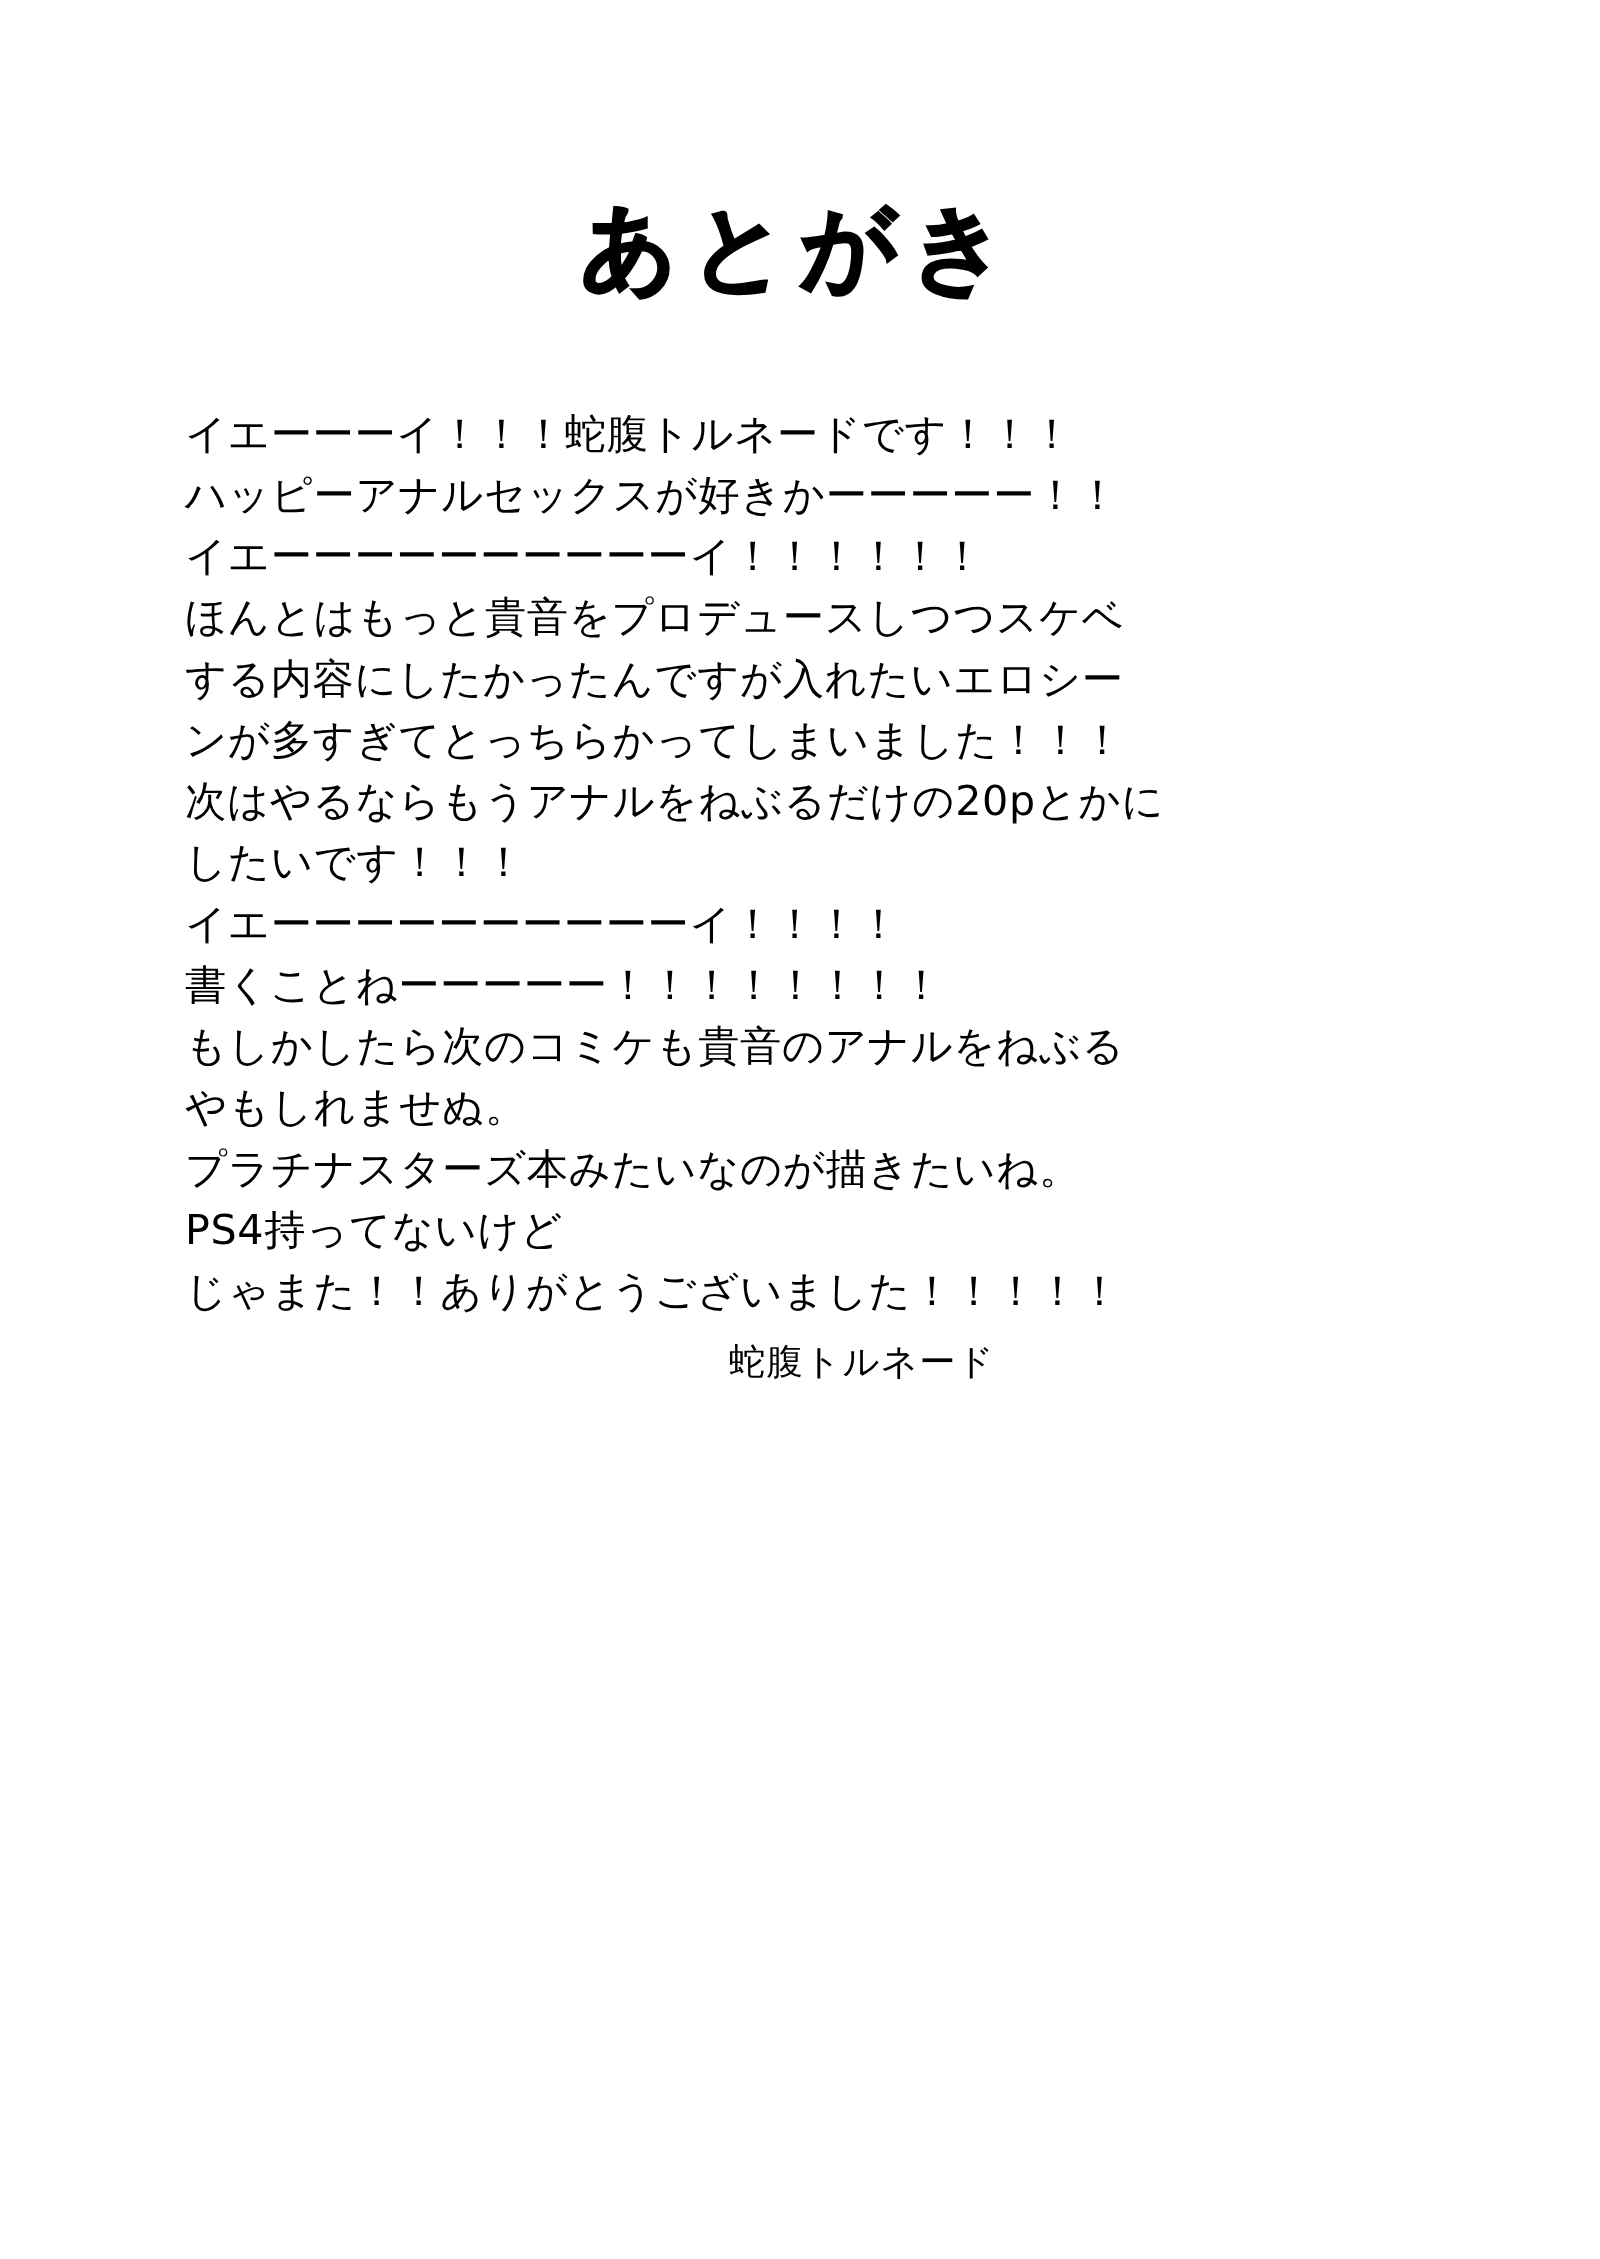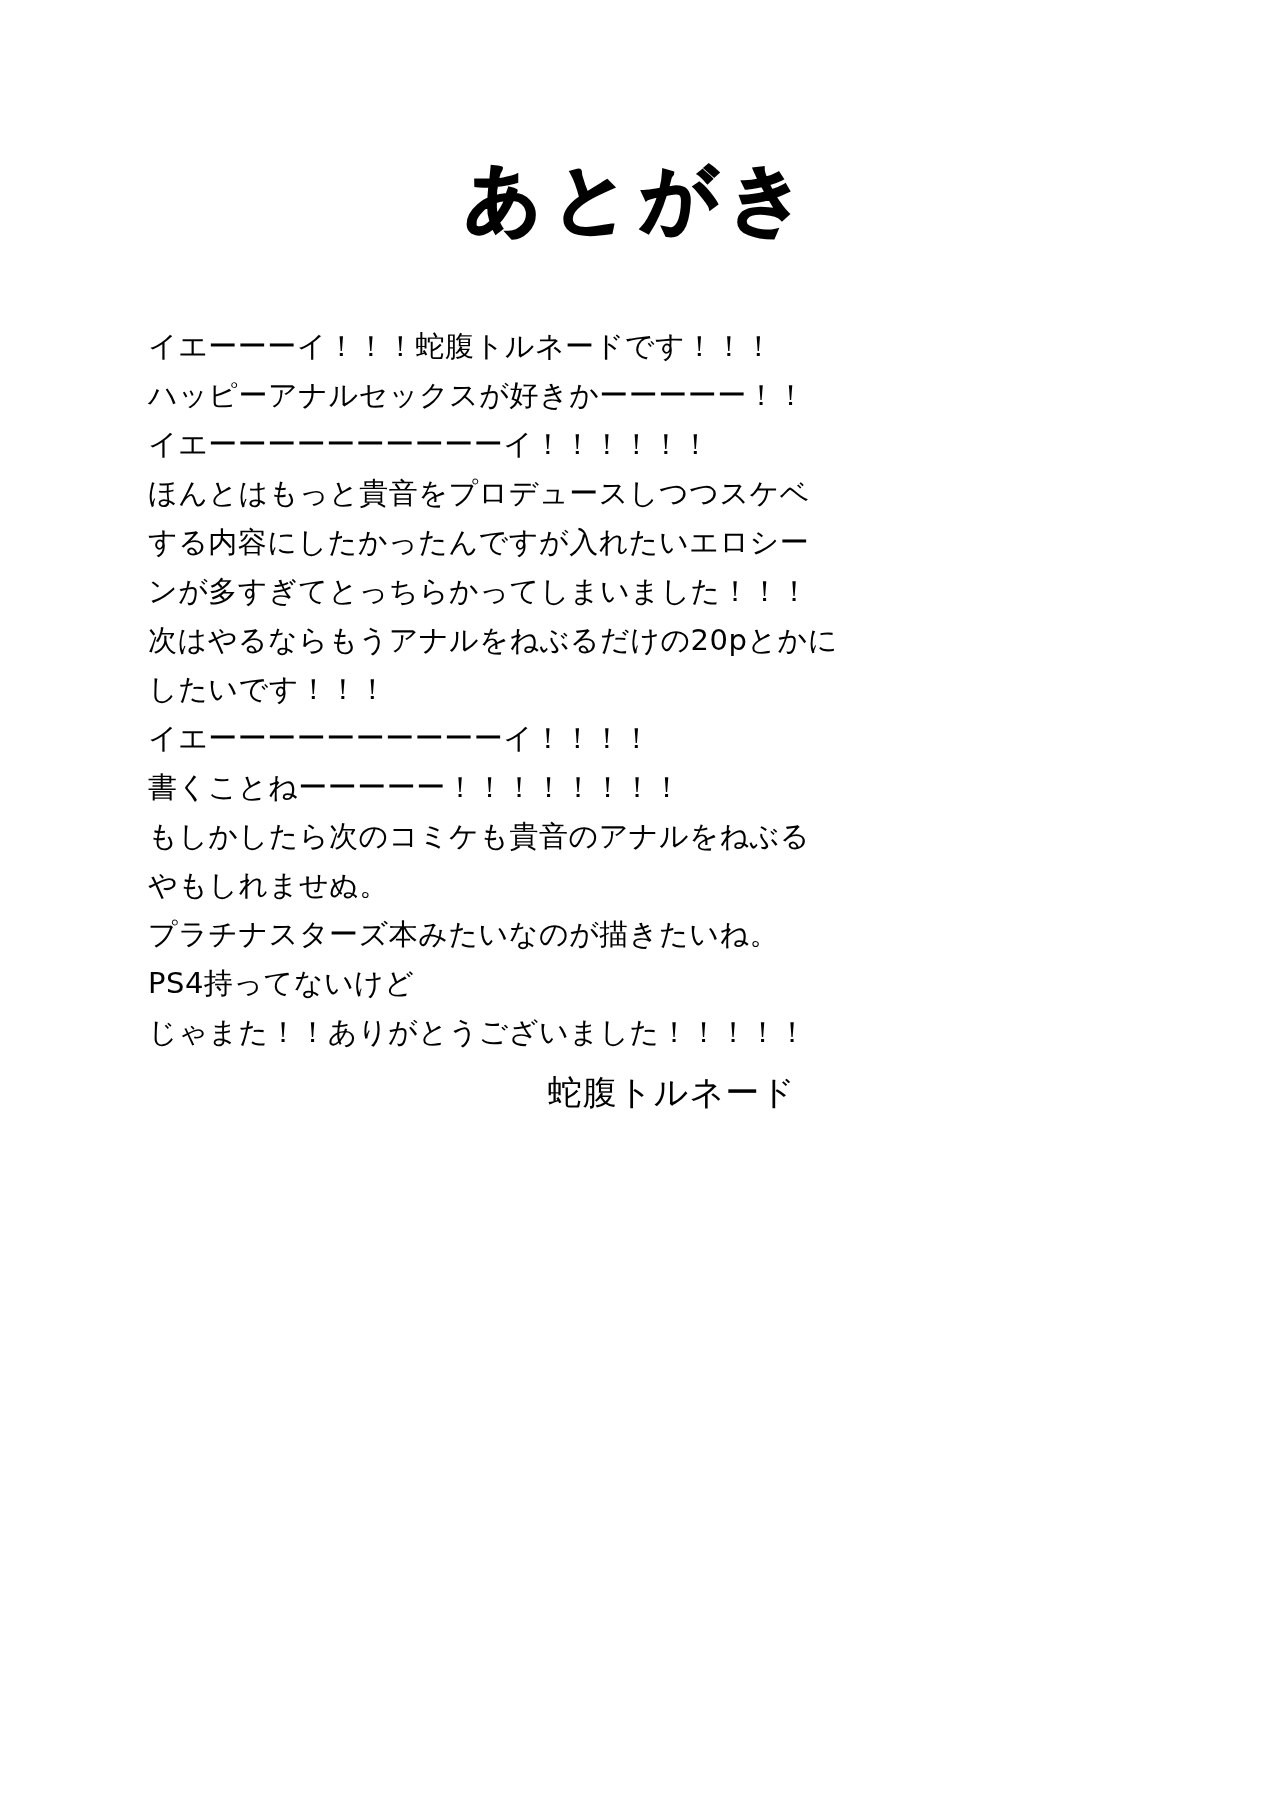--- a/index.html
+++ b/index.html
@@ -30,36 +30,36 @@
     letter-spacing: 10px;
     color: #000000;
     -webkit-text-stroke: 2px #000000;
   }
   .body-text {
     position: absolute;
     left: 148px;
     top: 322px;
     width: 1000px;
     font-family: "DejaVu Sans", sans-serif;
-    font-size: 29px;
+    font-size: 33px;
     line-height: 49px;
     color: #000000;
     white-space: pre-wrap;
     letter-spacing: 0.5px;
   }
   .signature {
     position: absolute;
     left: 0;
     top: 1070px;
     width: 1144px;
     padding-right: 348px;
     box-sizing: border-box;
     text-align: right;
     font-family: "DejaVu Serif", serif;
-    font-size: 34px;
+    font-size: 29px;
     color: #000000;
     letter-spacing: 1px;
   }
 </style>
 </head>
 <body>
 
 <div class="page">
 
   <div class="title">あとがき</div>

